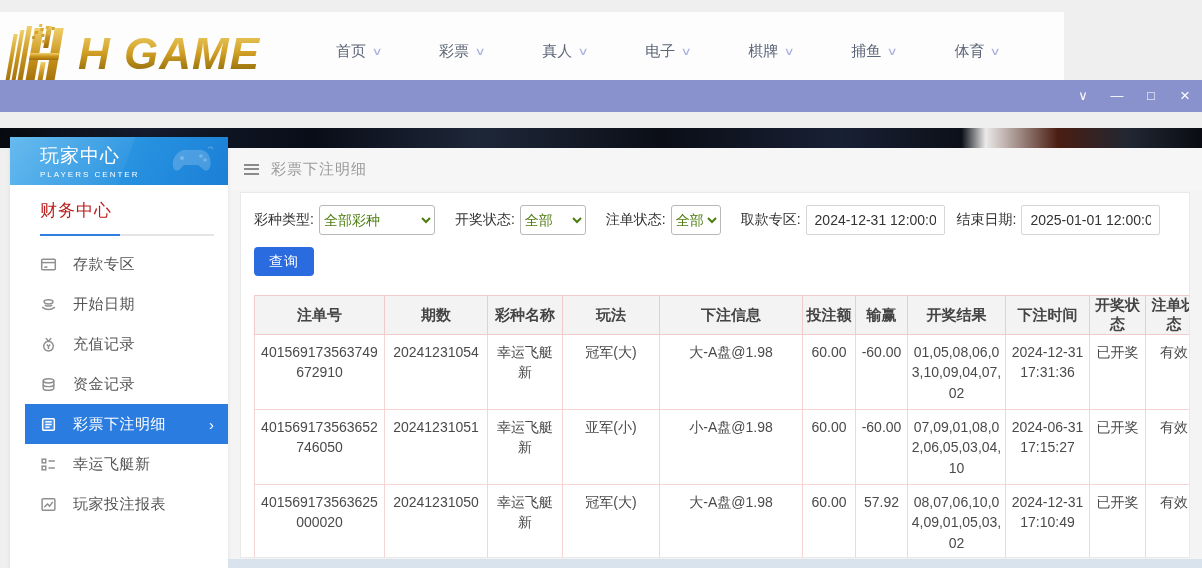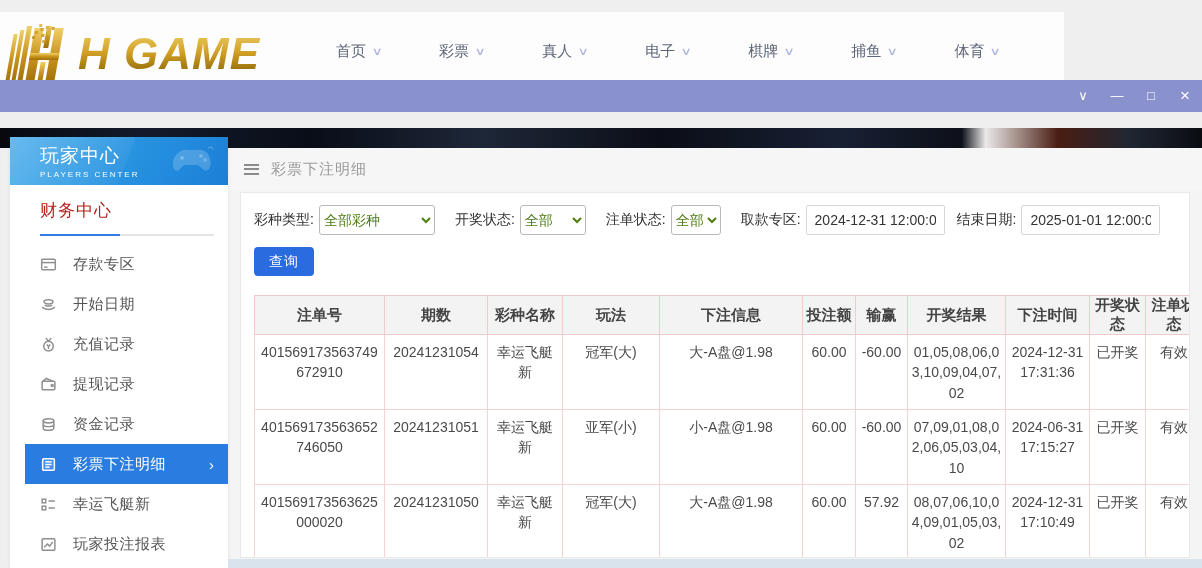--- a/index.html
+++ b/index.html
@@ -209,30 +209,20 @@
         <span class="sb-icon">
           <svg viewBox="0 0 16 16" fill="none" stroke="currentColor" stroke-width="1.4">
               <path d="M5.5 2 L8 5 L10.5 2"></path>
               <path d="M8 5 a4.6 4.6 0 1 0 0.01 0 Z"></path>
               <path d="M6.5 8 L8 10 L9.5 8 M8 10 L8 12.2"></path>
             </svg>
         </span>
         <span class="sb-label">充值记录</span>
       </div>
 
-      <div class="sb-item">
-        <span class="sb-icon">
-          <svg viewBox="0 0 16 16" fill="none" stroke="currentColor" stroke-width="1.4">
-              <rect x="2" y="5" width="12" height="8" rx="1"></rect>
-              <path d="M2.5 5 L6 2.3 L12 4.8"></path>
-              <circle cx="11.5" cy="9" r="1"></circle>
-            </svg>
-        </span>
-        <span class="sb-label">提现记录</span>
-      </div>
 
       <div class="sb-item">
         <span class="sb-icon">
           <svg viewBox="0 0 16 16" fill="none" stroke="currentColor" stroke-width="1.4">
               <ellipse cx="8" cy="4.5" rx="5" ry="2"></ellipse>
               <path d="M3 4.5 V11.5 a5 2 0 0 0 10 0 V4.5"></path>
               <path d="M3 8 a5 2 0 0 0 10 0"></path>
             </svg>
         </span>
         <span class="sb-label">资金记录</span>

